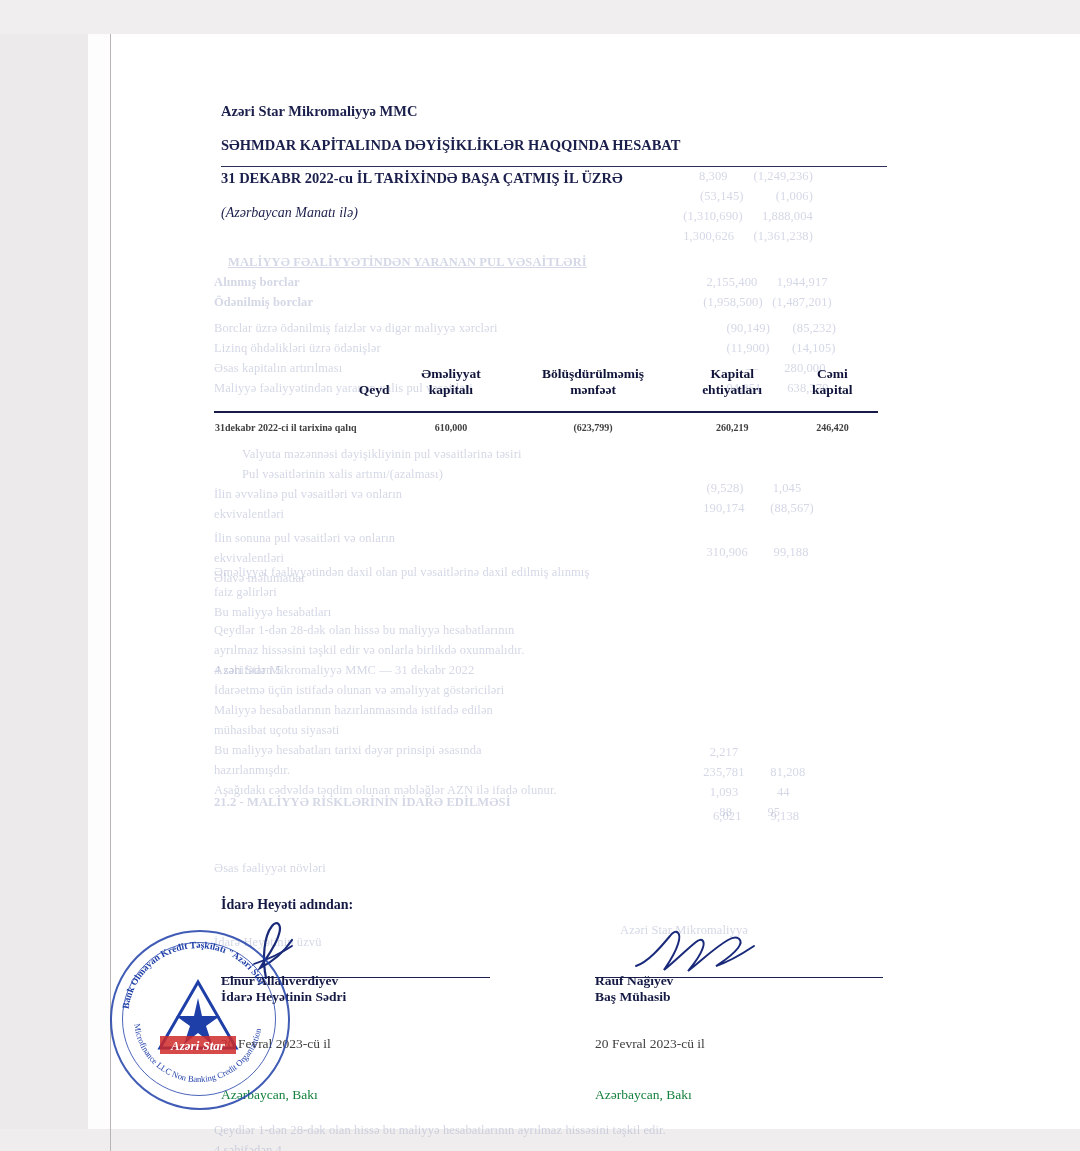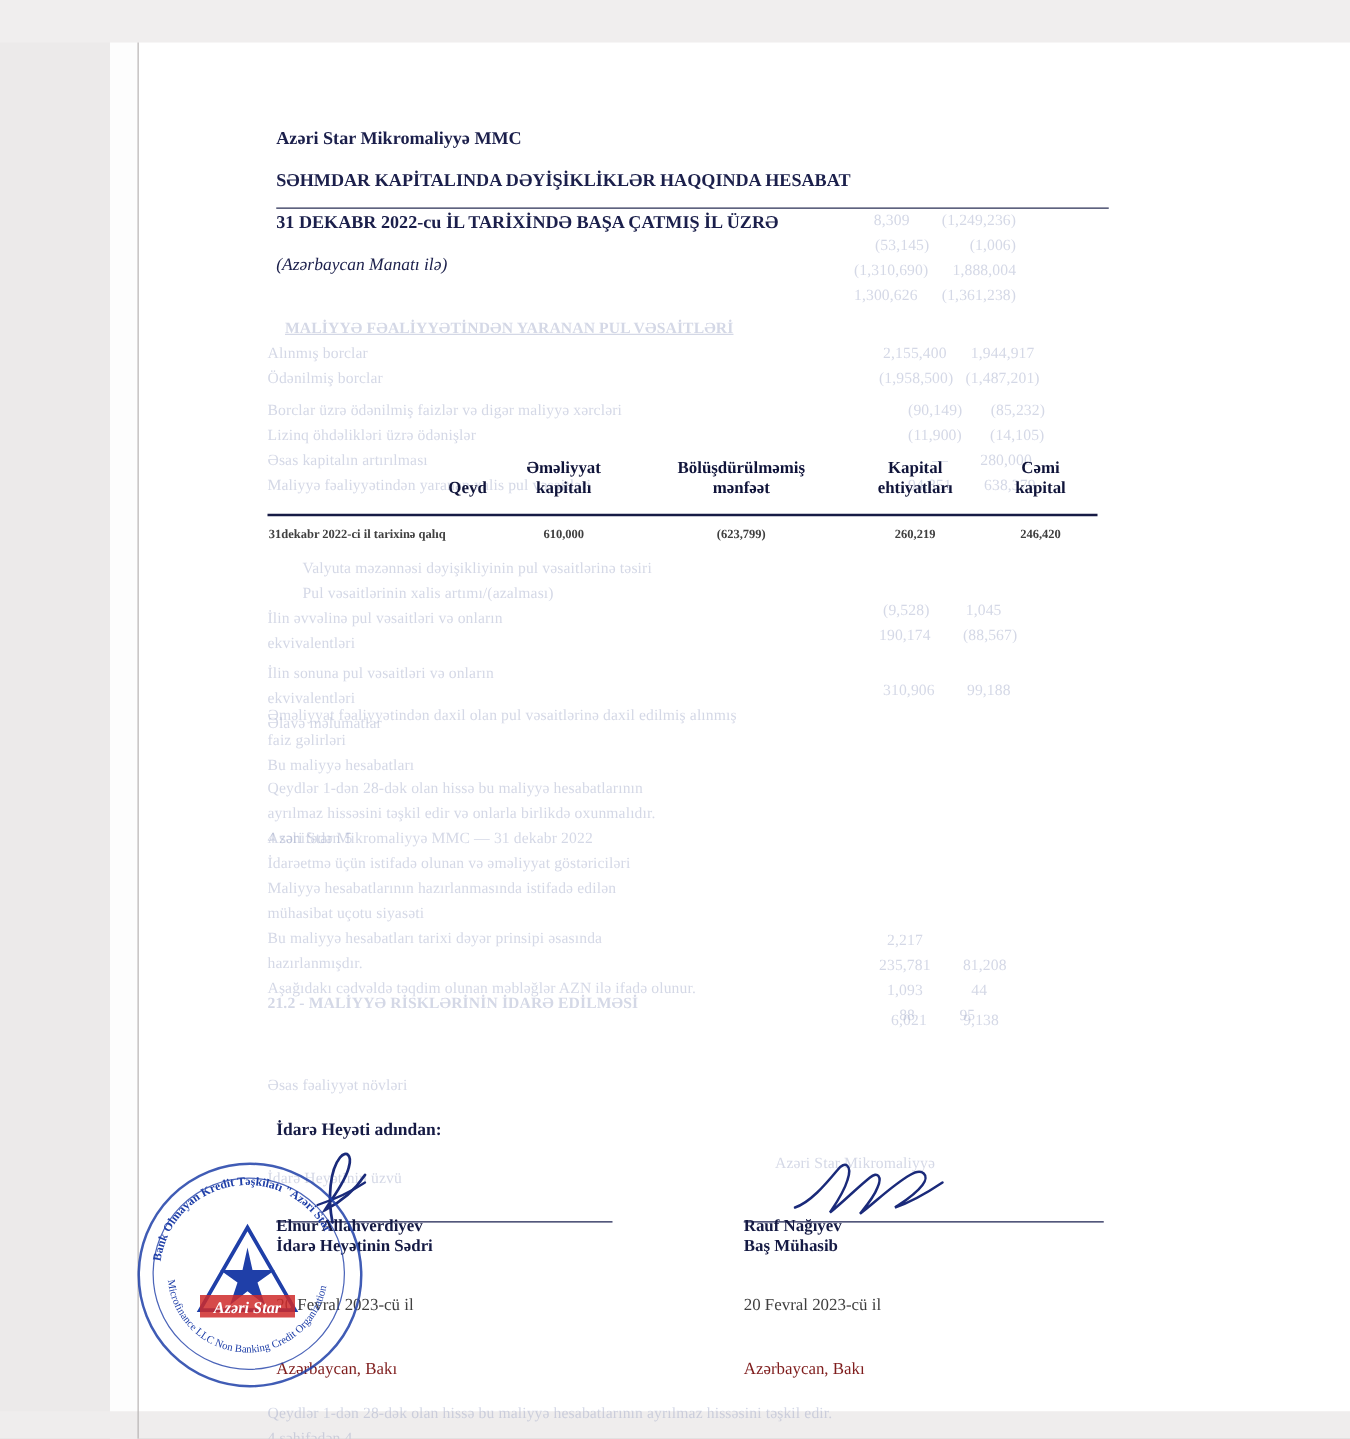--- a/index.html
+++ b/index.html
@@ -189,21 +189,21 @@
     font-size: 13.5px;
     color: #404040;
     white-space: nowrap;
   }
   .sig-date.left  { left: 221px; top: 1036px; }
   .sig-date.right { left: 595px; top: 1036px; }
 
   .sig-place {
     position: absolute;
     font-size: 13.5px;
-    color: #7f1d1d;
+    color: #15803d;
     white-space: nowrap;
   }
   .sig-place.left  { left: 221px; top: 1087px; }
   .sig-place.right { left: 595px; top: 1087px; }
 
   
   .hand {
     position: absolute;
     pointer-events: none;
   }
@@ -251,21 +251,21 @@
   <div class="scan-shadow-top"></div>
   <div class="scan-shadow-bottom"></div>
   <div class="scan-line"></div>
 
   <div class="bleed" style="left:680px; top:166px;text-align:right;">  8,309        (1,249,236)
  (53,145)          (1,006)
 (1,310,690)      1,888,004
  1,300,626      (1,361,238)</div>
 
   <div class="bleed b-bold" style="left:228px; top:252px;text-decoration:underline;">MALİYYƏ FƏALİYYƏTİNDƏN YARANAN PUL VƏSAİTLƏRİ</div>
-  <div class="bleed" style="left:214px; top:272px;">Alınmış borclar
+  <div class="bleed" style="left:214px; top:272px;font-weight:bold;">Alınmış borclar
 Ödənilmiş borclar</div>
   <div class="bleed" style="left:700px; top:272px;">  2,155,400      1,944,917
  (1,958,500)   (1,487,201)</div>
   <div class="bleed" style="left:214px; top:318px;">Borclar üzrə ödənilmiş faizlər və digər maliyyə xərcləri
 Lizinq öhdəlikləri üzrə ödənişlər
 Əsas kapitalın artırılması
 Maliyyə fəaliyyətindən yaranan xalis pul vəsaitləri</div>
   <div class="bleed" style="left:720px; top:318px;">  (90,149)       (85,232)
   (11,900)       (14,105)
         —        280,000

